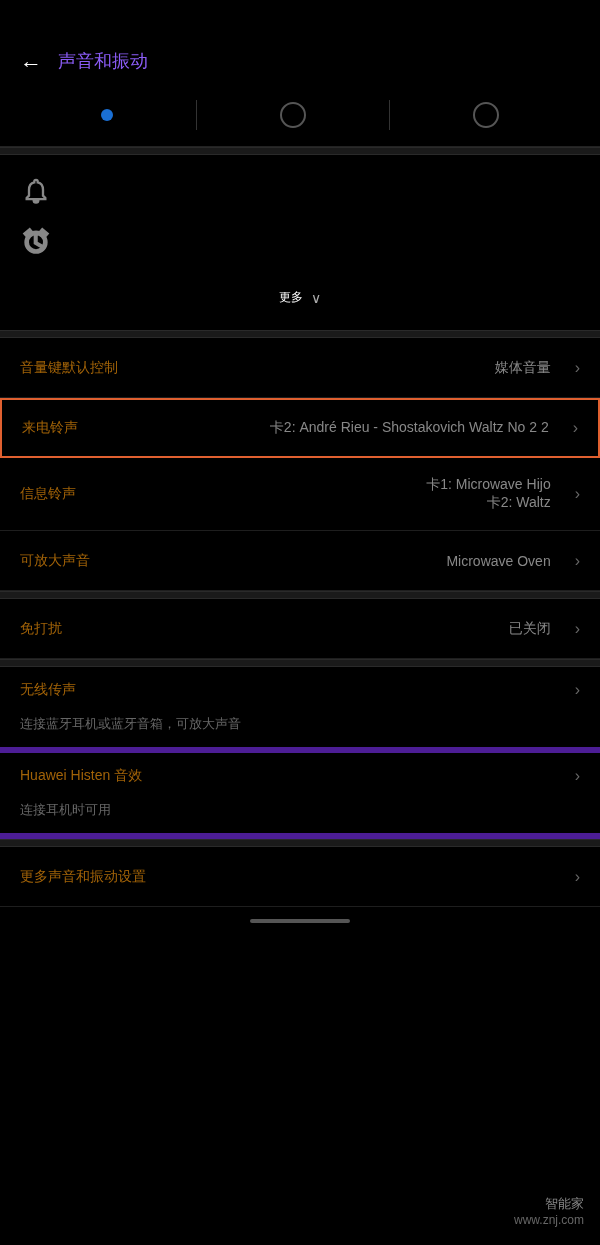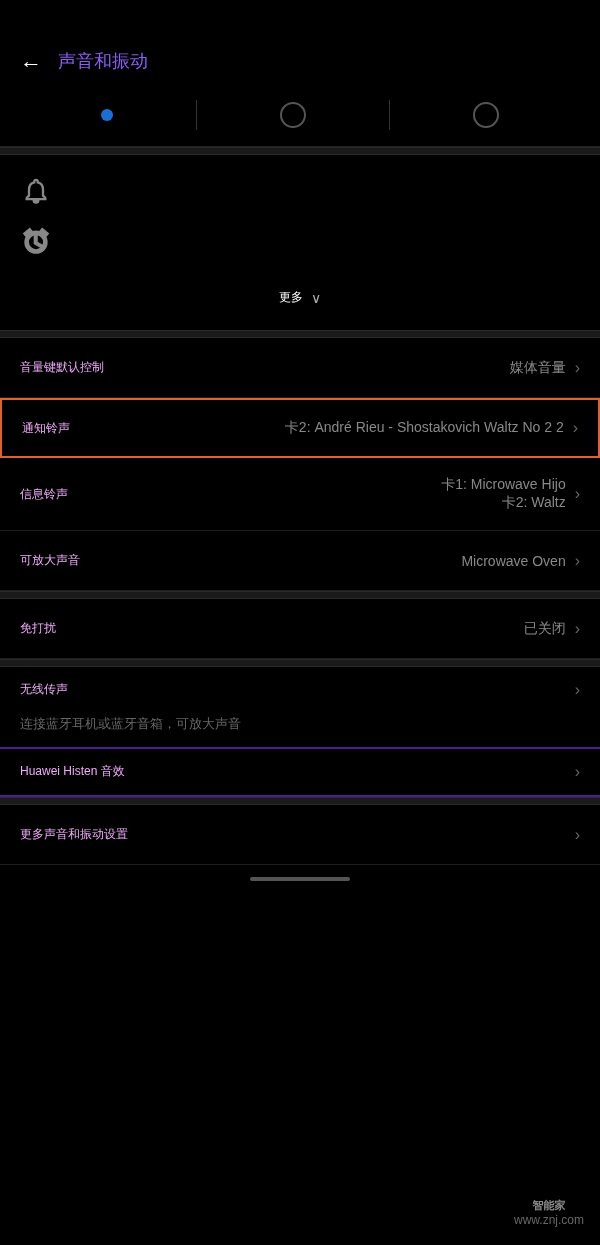--- a/index.html
+++ b/index.html
@@ -161,28 +161,28 @@
       cursor: pointer;
       min-height: 60px;
     }
 
     .settings-item.highlighted {
       border: 2px solid #e06030;
       margin: 0;
     }
 
     .settings-item-left {
-      font-size: 12px;
-      color: #f0abfc;
+      font-size: 14px;
+      color: #a16207;
       flex-shrink: 0;
     }
     .settings-item-right {
       display: flex;
       align-items: center;
-      gap: 9px;
+      gap: 24px;
       text-align: right;
     }
     .settings-item-value {
       font-size: 14px;
       color: #888;
       text-align: right;
     }
     .settings-item-value .line {
       display: block;
     }
@@ -190,21 +190,21 @@
       color: #666;
       font-size: 16px;
       flex-shrink: 0;
     }
 
     
     .settings-item-sub {
       display: flex;
       flex-direction: column;
       padding: 14px 20px;
-      border-bottom: 2px solid #4c1d95;
+      border-bottom: 6px solid #4c1d95;
       cursor: pointer;
     }
     .settings-item-sub .title-row {
       display: flex;
       align-items: flex-start;
       justify-content: space-between;
     }
     .settings-item-sub .subtitle {
       font-size: 13px;
       color: #666;
@@ -212,24 +212,23 @@
     }
 
     
     .watermark {
       position: absolute;
       bottom: 18px;
       right: 16px;
       text-align: right;
     }
     .watermark-logo {
-      font-size: 11px;
+      font-size: 13px;
       color: #888;
-      font-weight: 700;
-      text-align: center;
+      font-weight: 400;
     }
     .watermark-url {
       font-size: 12px;
       color: #666;
     }
 
     
     .bottom-indicator {
       display: flex;
       justify-content: center;
@@ -290,21 +289,21 @@
 
   <div class="settings-item">
     <span class="settings-item-left">音量键默认控制</span>
     <div class="settings-item-right">
       <span class="settings-item-value">媒体音量</span>
       <span class="chevron-right">›</span>
     </div>
   </div>
 
   <div class="settings-item highlighted">
-    <span class="settings-item-left">通知铃声</span>
+    <span class="settings-item-left">来电铃声</span>
     <div class="settings-item-right">
       <div class="settings-item-value">
         <span class="line">卡2: André Rieu - Shostakovich Waltz No 2 2</span>
       </div>
       <span class="chevron-right">›</span>
     </div>
   </div>
 
   <div class="settings-item">
     <span class="settings-item-left">信息铃声</span>
@@ -348,20 +347,21 @@
       <span class="chevron-right">›</span>
     </div>
     <span class="subtitle">连接蓝牙耳机或蓝牙音箱，可放大声音</span>
   </div>
 
   <div class="settings-item-sub">
     <div class="title-row">
       <span class="settings-item-left">Huawei Histen 音效</span>
       <span class="chevron-right">›</span>
     </div>
+    <span class="subtitle">连接耳机时可用</span>
   </div>
 </div>
 
 <div class="section-divider"></div>
 
 <div class="settings-list">
   <div class="settings-item">
     <span class="settings-item-left">更多声音和振动设置</span>
     <div class="settings-item-right">
       <span class="chevron-right">›</span>

